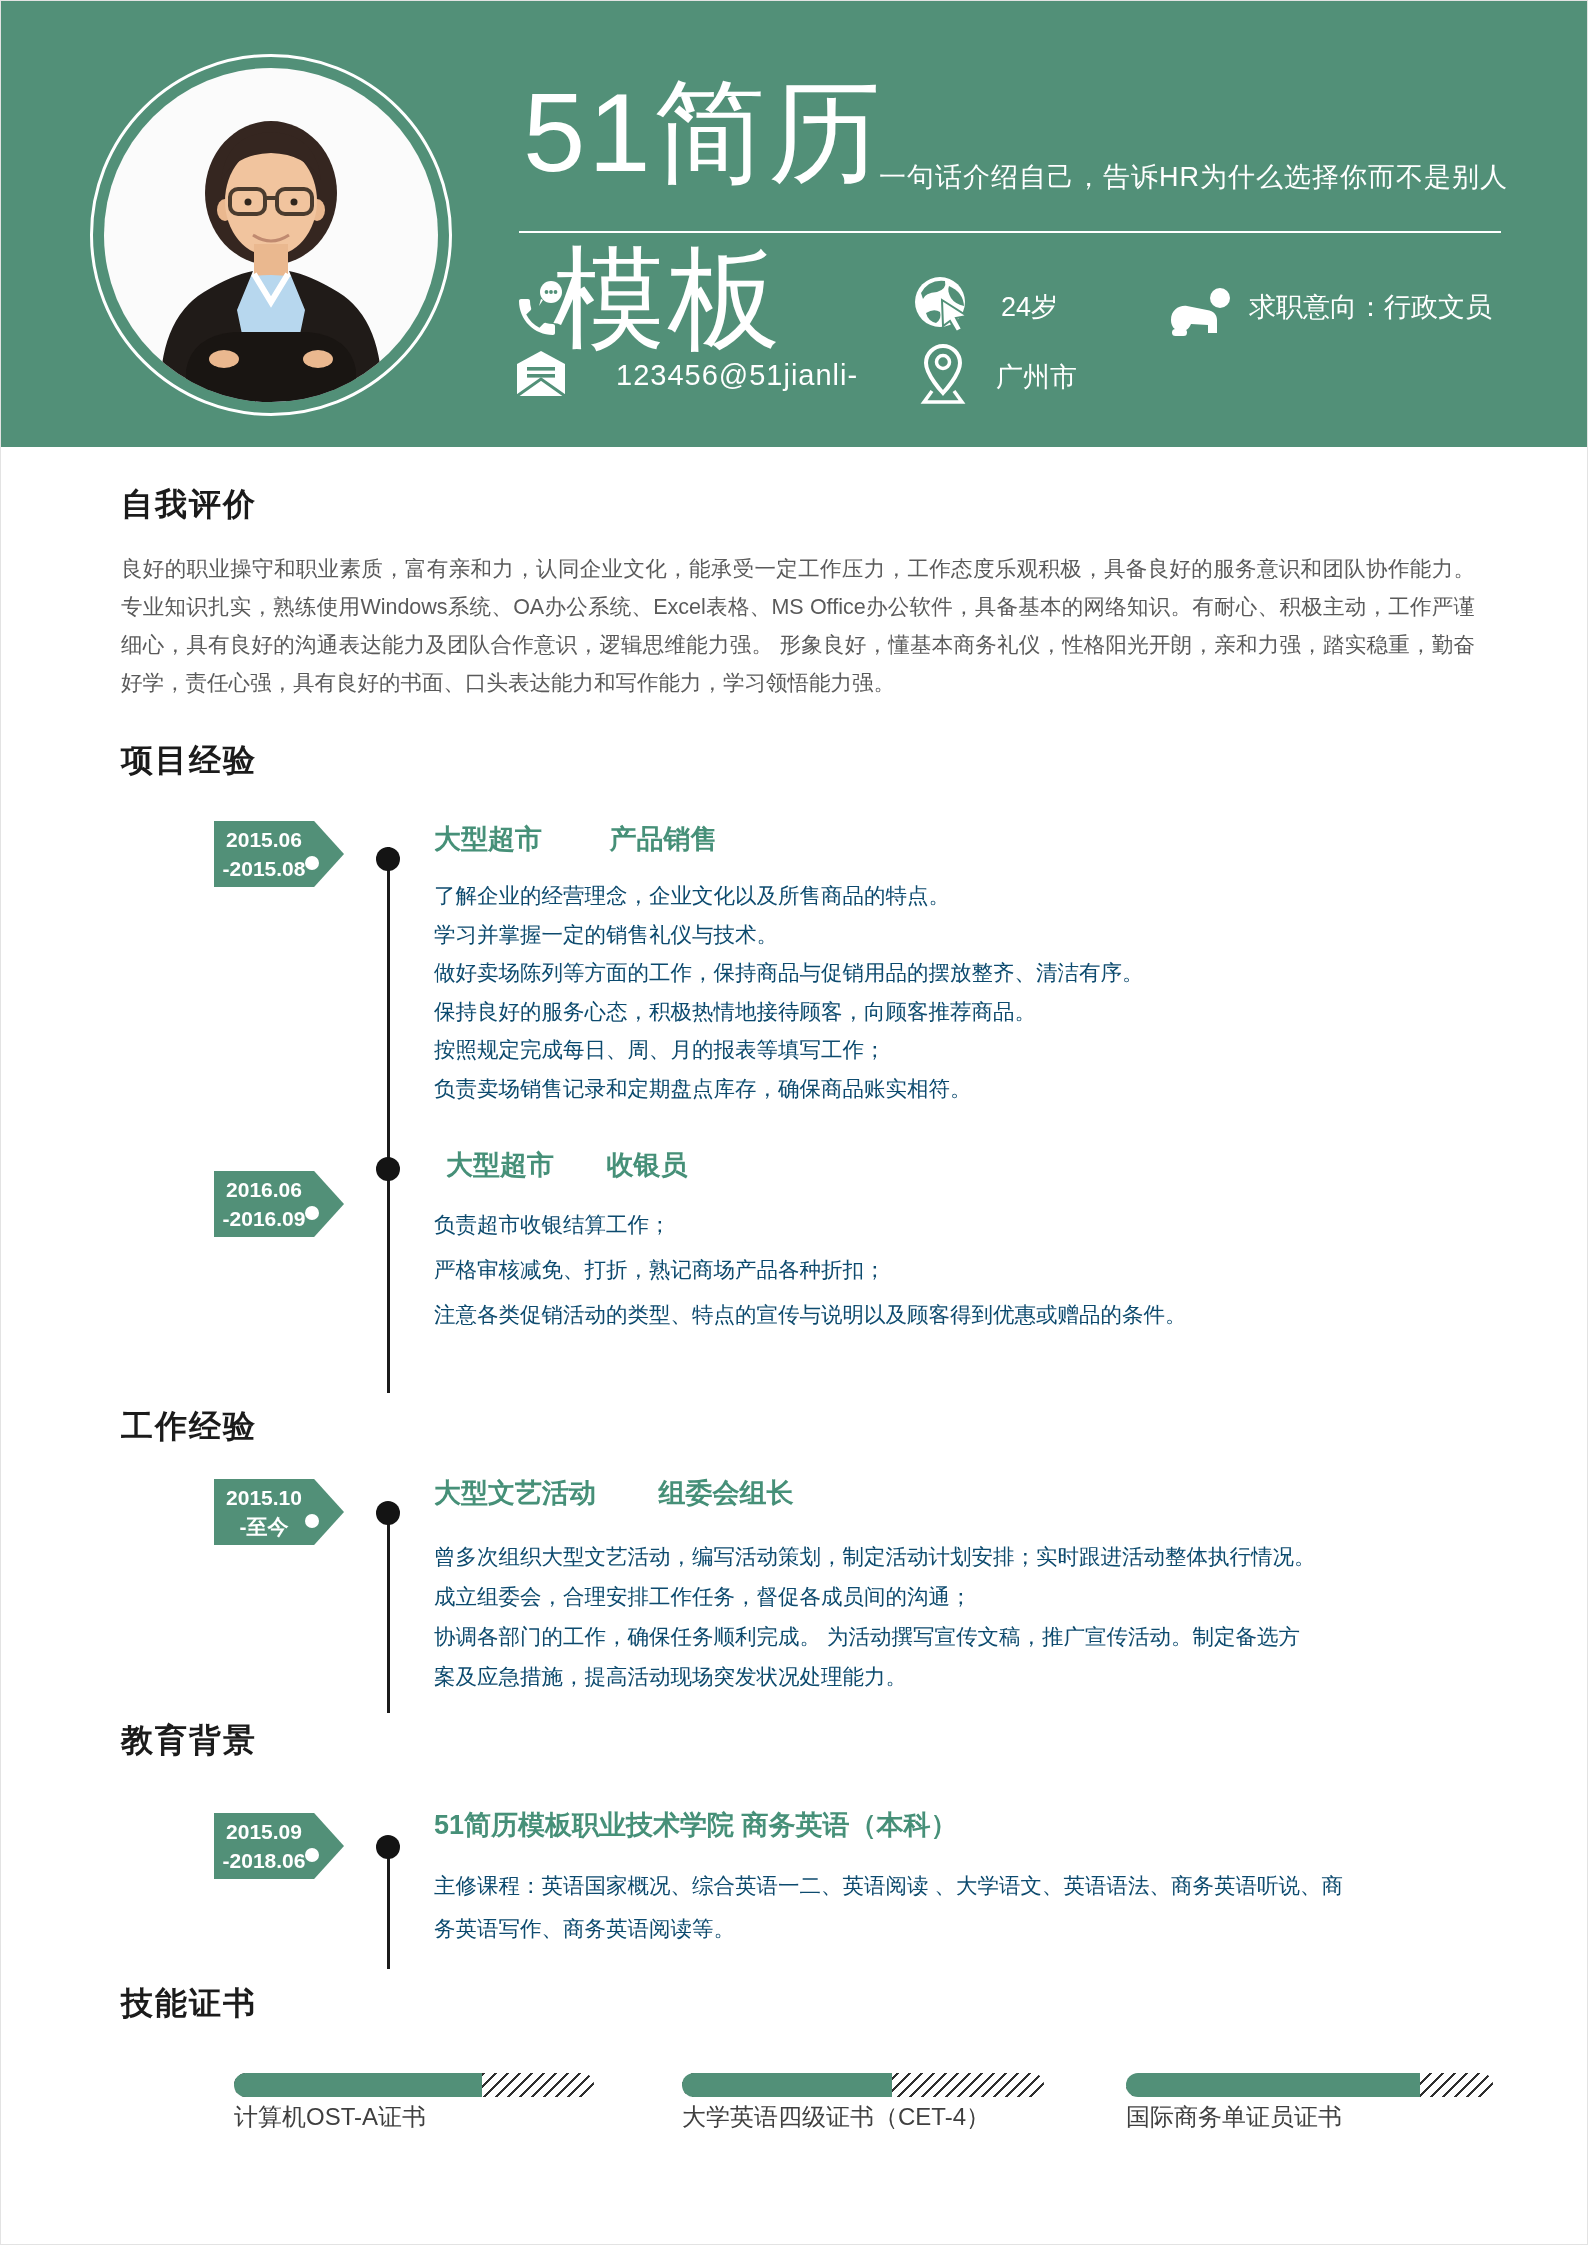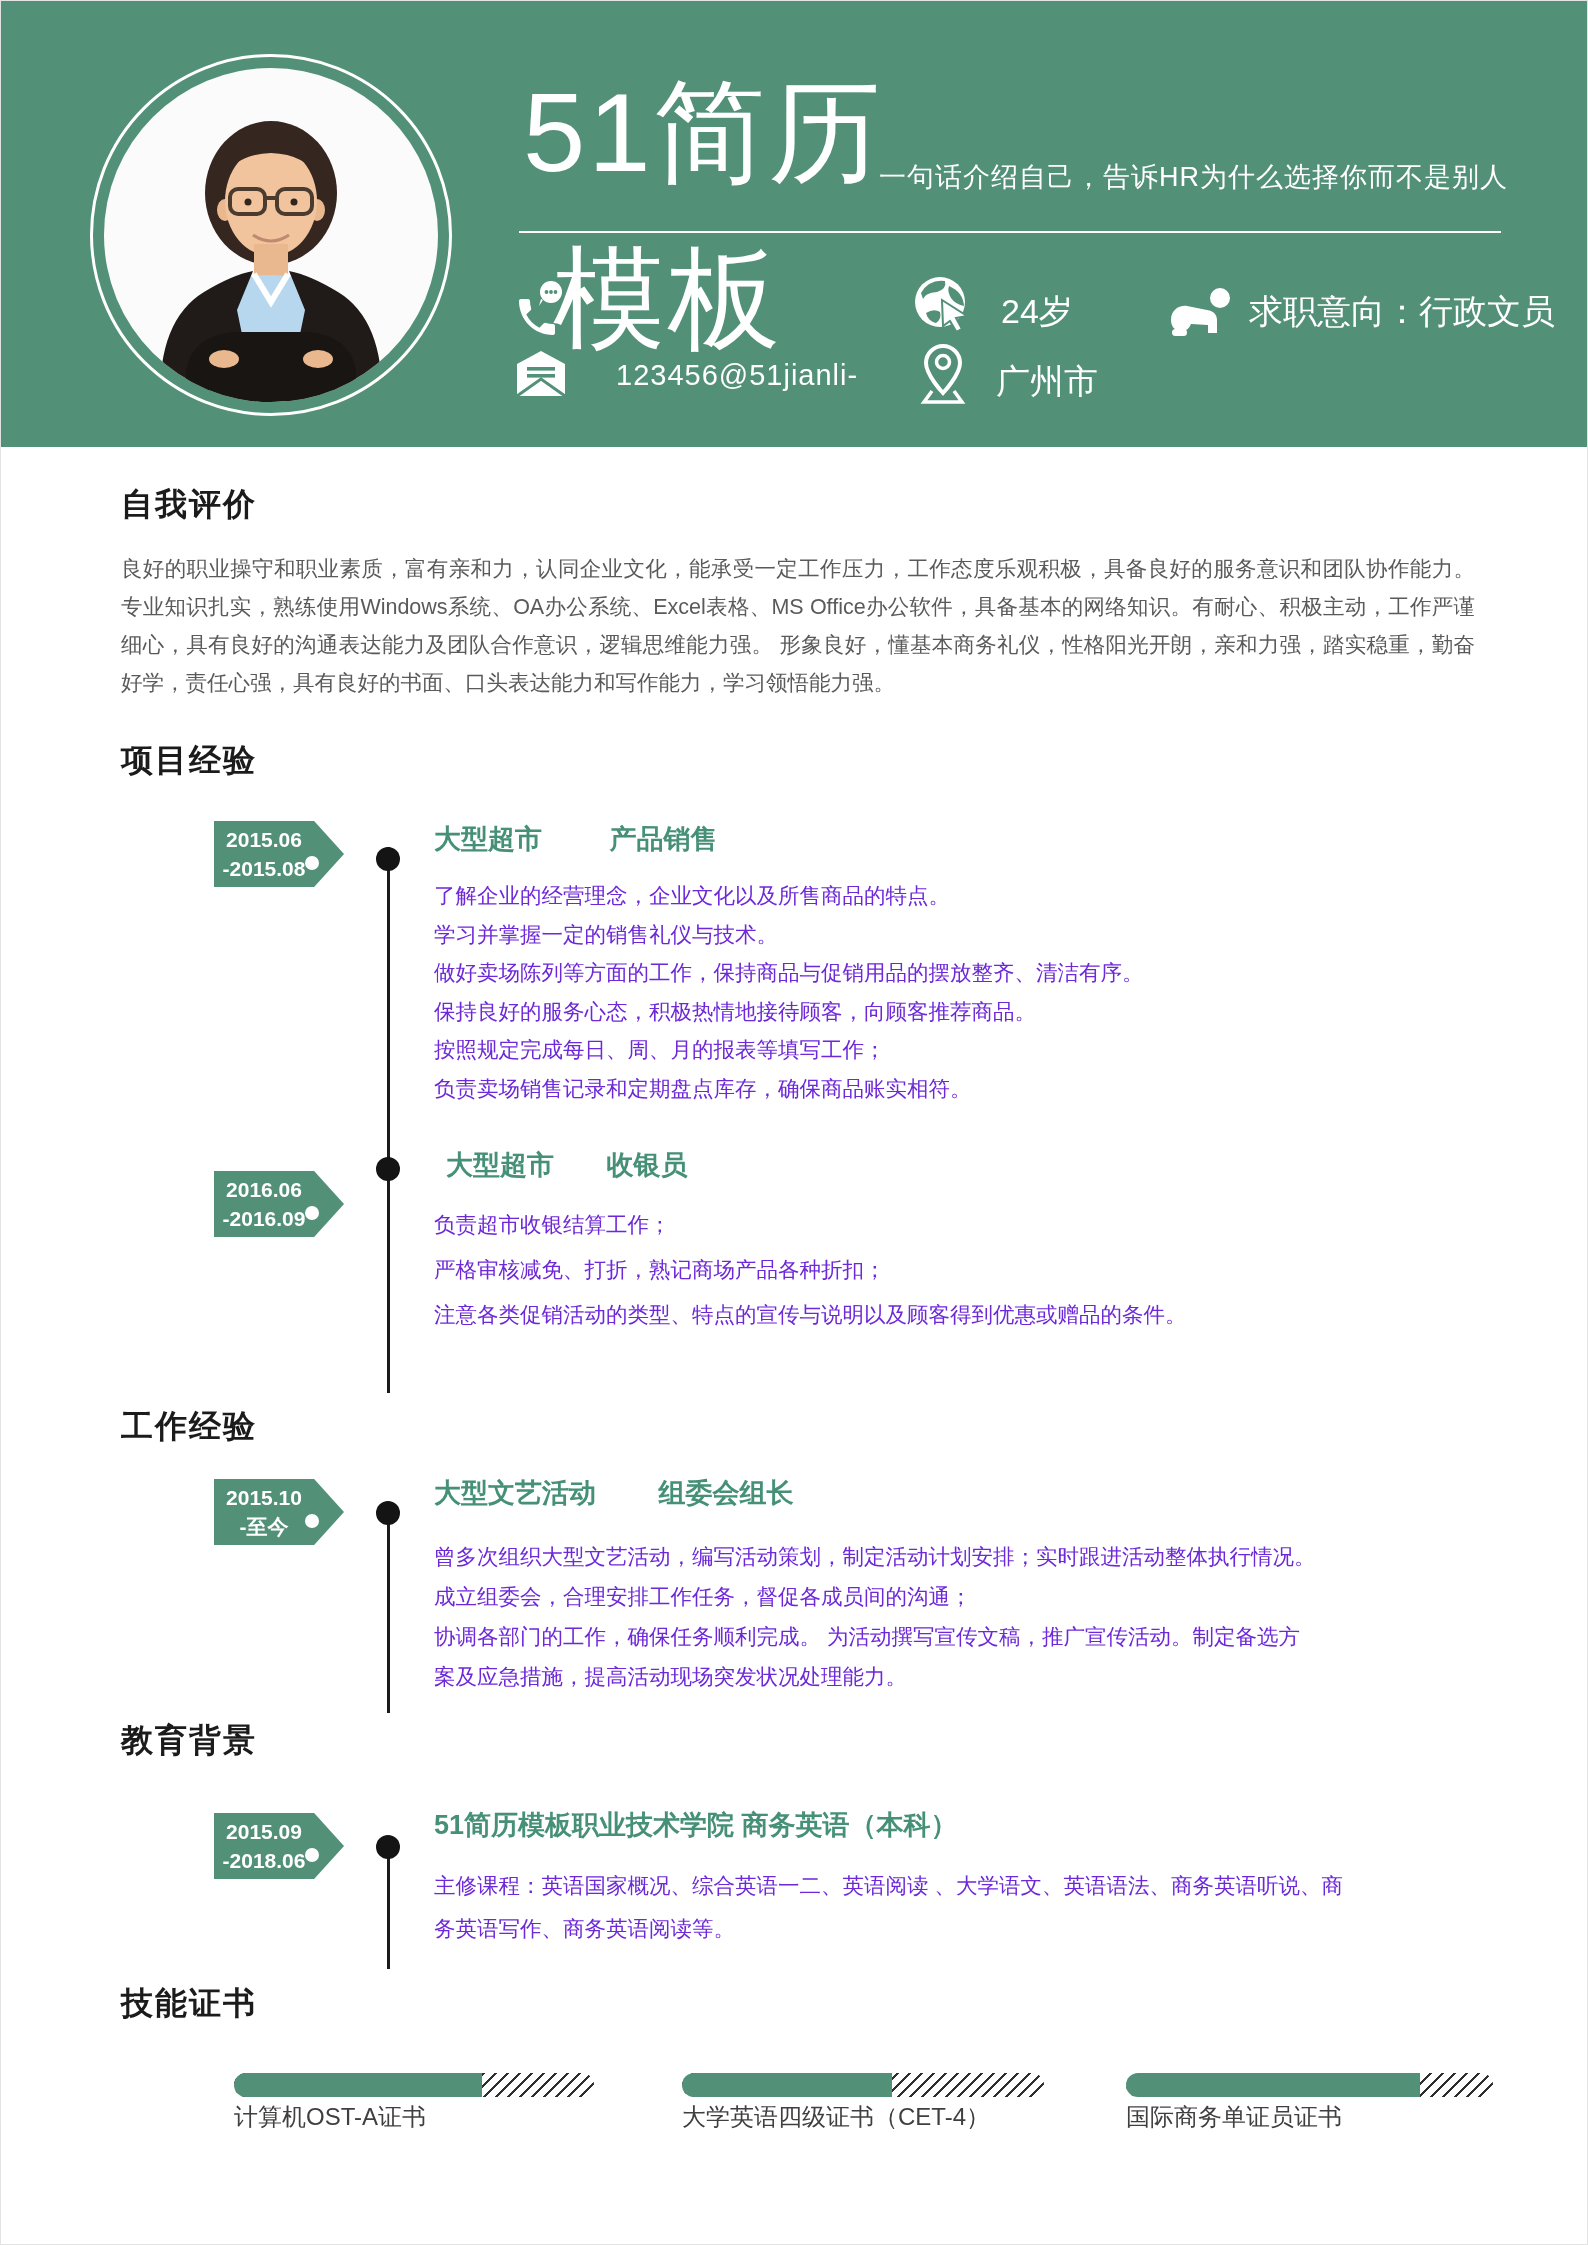--- a/index.html
+++ b/index.html
@@ -19,21 +19,21 @@
           color:#ffffff;letter-spacing:3px;line-height:1.25;white-space:nowrap;}
   .tagline{position:absolute;left:878px;top:158px;font-size:27px;color:#ffffff;
            letter-spacing:1px;white-space:nowrap;}
   .brand-divider{position:absolute;left:518px;top:230px;width:982px;height:2px;background:#ffffff;}
   .ic{position:absolute;}
   .ic-phone{left:510px;top:280px;}
   .ic-globe{left:912px;top:274px;}
   .ic-baby{left:1166px;top:286px;}
   .ic-mail{left:514px;top:350px;}
   .ic-pin{left:916px;top:342px;}
-  .ctext{position:absolute;color:#ffffff;font-size:34px;white-space:nowrap;}
+  .ctext{position:absolute;color:#ffffff;font-size:27px;white-space:nowrap;}
   .t-age{left:1000px;top:288px;}
   .t-intent{left:1248px;top:288px;}
   .t-email{left:615px;top:358px;font-size:29px;letter-spacing:1px;}
   .t-city{left:995px;top:358px;}
 
   
   .sec-title{position:absolute;left:120px;font-size:32px;font-weight:700;color:#1b1b1b;
              letter-spacing:2px;white-space:nowrap;}
   .st-1{top:482px;} .st-2{top:738px;} .st-3{top:1404px;} .st-4{top:1718px;} .st-5{top:1981px;}
 
@@ -54,21 +54,21 @@
   .tl-dot{position:absolute;left:375px;width:24px;height:24px;background:#141414;border-radius:50%;}
   .dot-p1{top:846px;} .dot-p2{top:1156px;} .dot-w1{top:1500px;} .dot-e1{top:1834px;}
 
   
   .etitle{position:absolute;color:#3e8a6d;font-weight:700;font-size:27px;white-space:nowrap;
           color:#469078;}
   .et-p1{left:433px;top:820px;} .et-p2{left:445px;top:1146px;}
   .et-w1{left:433px;top:1474px;} .et-e1{left:433px;top:1806px;}
   .gap-60{margin-left:60px;} .gap-45{margin-left:45px;} .gap-55{margin-left:55px;}
 
-  .desc{position:absolute;left:433px;font-size:21.5px;color:#6d28d9;white-space:nowrap;}
+  .desc{position:absolute;left:433px;font-size:21.5px;color:#0c4a6e;white-space:nowrap;}
   .desc-p1{top:876px;line-height:38.5px;}
   .desc-p2{top:1202px;line-height:45px;}
   .desc-w1{top:1536px;line-height:40px;}
   .desc-e1{top:1864px;line-height:43px;}
 
   
   .bar{position:absolute;top:2072px;height:24px;border-radius:12px;overflow:hidden;
        background:repeating-linear-gradient(-45deg,#2e2e2e 0 2.5px,#ffffff 2.5px 8.5px);}
   .bar-1{left:233px;width:360px;} .bar-2{left:681px;width:362px;} .bar-3{left:1125px;width:367px;}
   .bar-fill{height:100%;background:#529078;}

